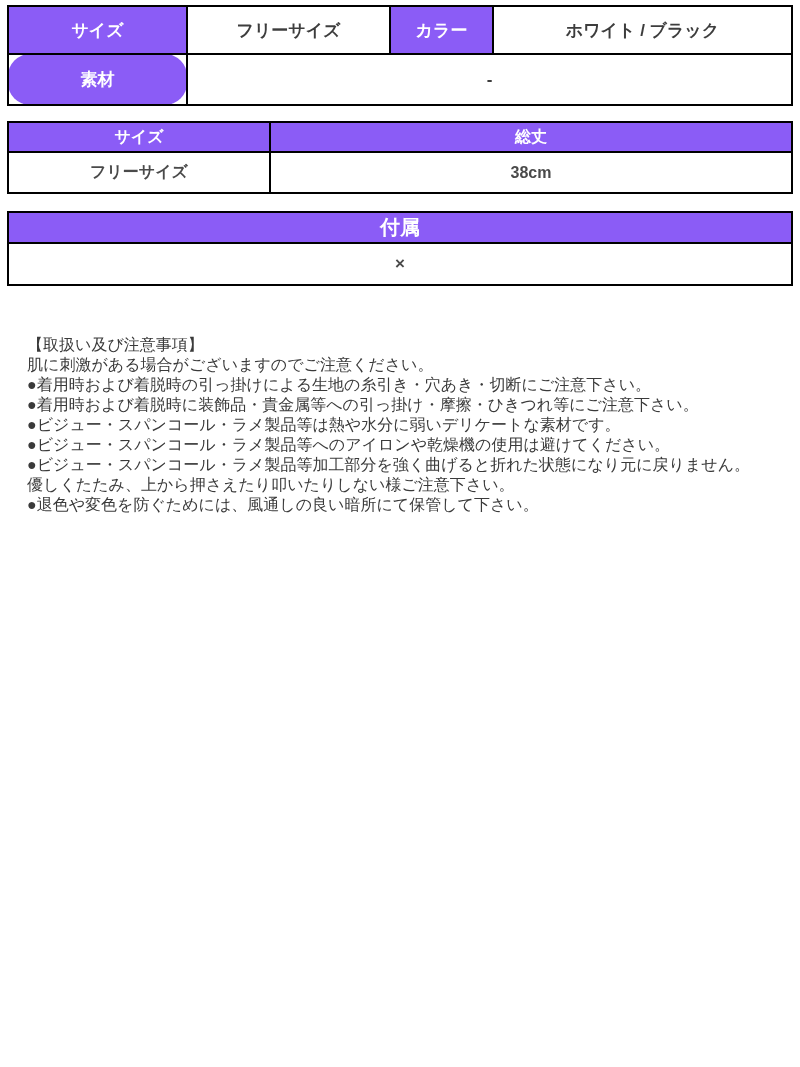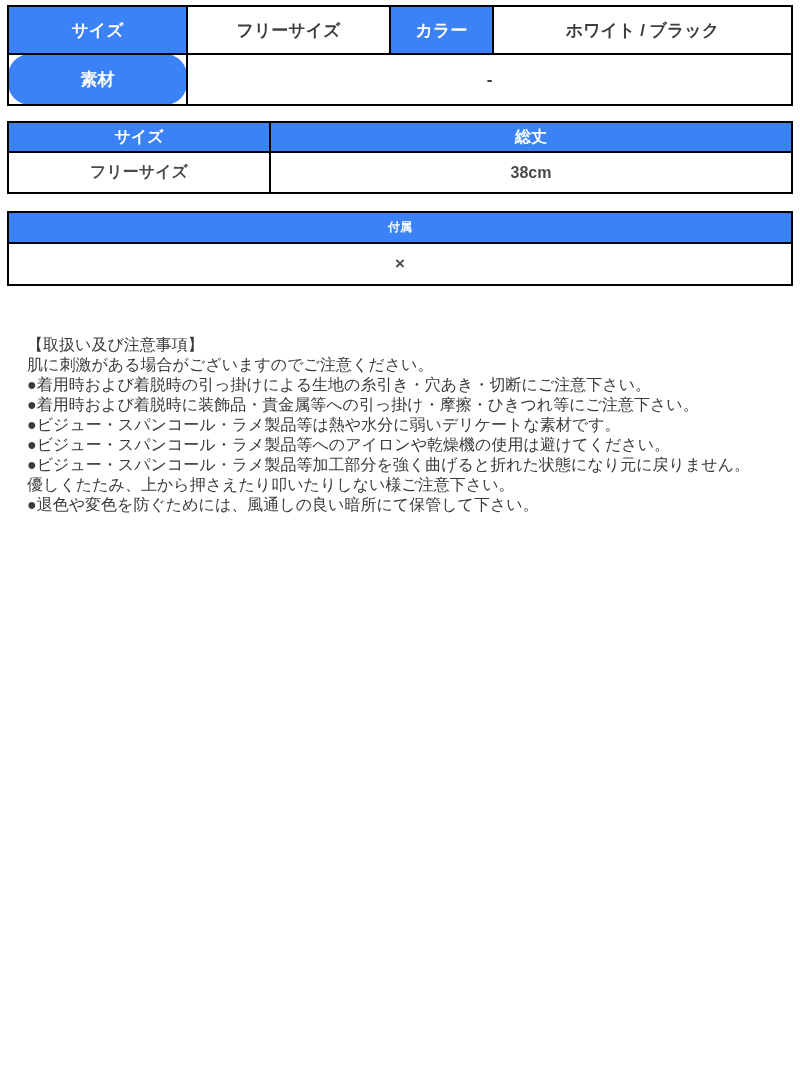--- a/index.html
+++ b/index.html
@@ -17,21 +17,21 @@
   }
   table.t th, table.t td{
     border:2px solid #000000;
     text-align:center;
     vertical-align:middle;
     padding:0;
     overflow:hidden;
     white-space:nowrap;
   }
   table.t th{
-    background:#3b82f6;
+    background:#8b5cf6;
     color:#ffffff;
     font-weight:bold;
     font-size:17px;
   }
   table.t td{
     background:#ffffff;
     color:#3d3d3d;
     font-size:17px;
     font-weight:bold;
   }
@@ -42,21 +42,21 @@
   .t1 .r2 th, .t1 .r2 td{height:49px;border-radius:22px;}
 
   
   .t2{margin-top:15px;}
   .t2 .c1{width:262px;}
   .t2 .rh th{height:28px;font-size:16px;}
   .t2 .rd td{height:39px;font-size:16px;color:#4a4a4a;}
 
   
   .t3{margin-top:17px;}
-  .t3 .rh th{height:29px;font-size:12px;}
+  .t3 .rh th{height:29px;font-size:20px;}
   .t3 .rd td{height:40px;font-size:17px;color:#4a4a4a;}
 
   
   .notes{
     margin:49px 10px 0 20px;
     font-size:16px;
     line-height:20px;
     color:#3a3a3a;
   }
   .notes .line{white-space:nowrap;}

